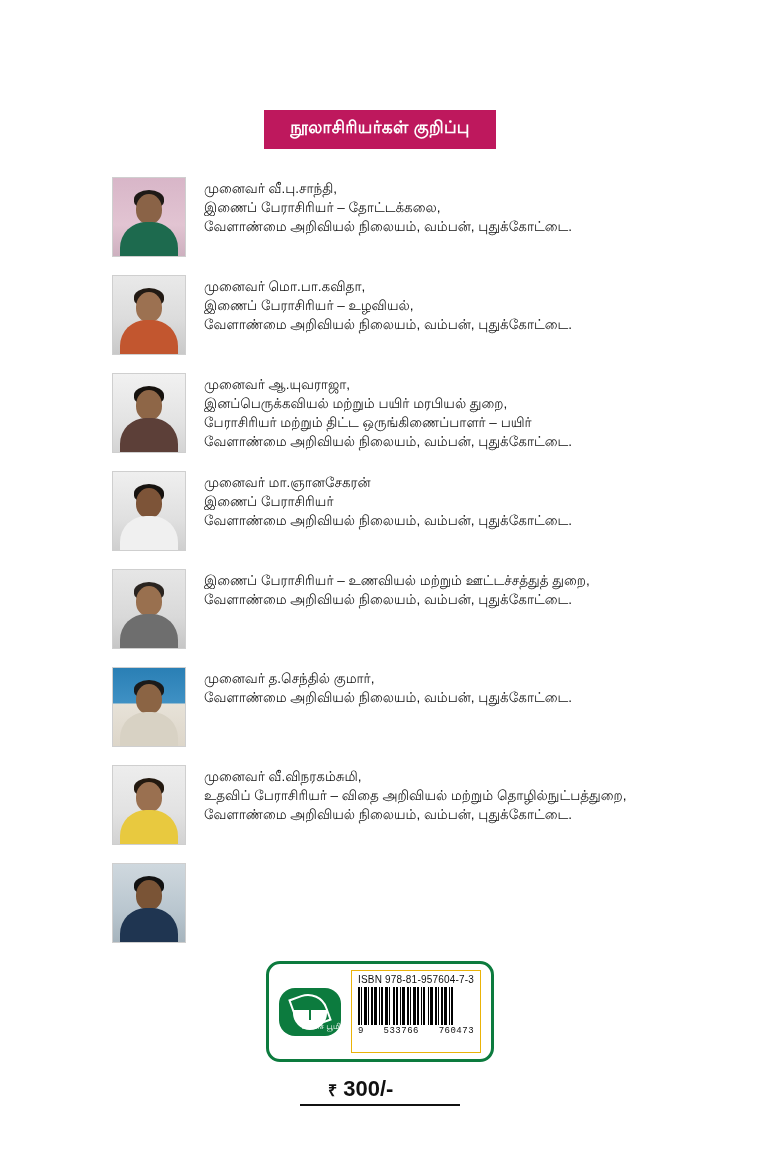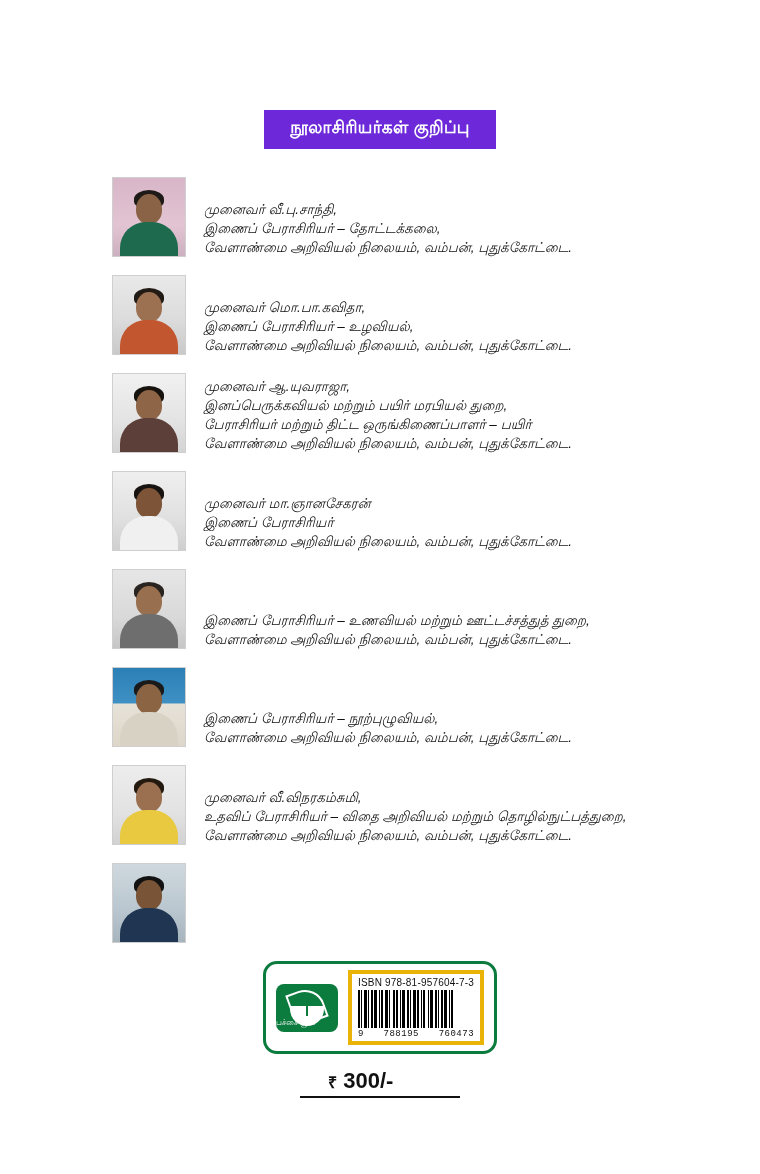--- a/index.html
+++ b/index.html
@@ -23,40 +23,39 @@
     position: relative;
   }
   
   .title-wrap {
     width: 100%;
     display: flex;
     justify-content: center;
     margin-top: 110px;
   }
   .title-banner {
-    background: #6d28d9;
+    background: #be185d;
     color: #ffffff;
     font-size: 17px;
     font-weight: bold;
     letter-spacing: 0.3px;
     padding: 8px 26px 10px 26px;
     text-align: center;
     white-space: nowrap;
   }
   
   .authors {
     margin-top: 28px;
     padding-left: 112px;
     padding-right: 40px;
   }
   .author-row {
     display: flex;
-    align-items: flex-end;
+    align-items: flex-start;
     margin-bottom: 18px;
-    font-style: italic;
   }
   .photo {
     width: 72px;
     min-width: 72px;
     height: 78px;
     border: 1px solid #cfcfcf;
     margin-right: 18px;
     position: relative;
     overflow: hidden;
     background: #e8e8e8;
@@ -118,25 +117,25 @@
     padding: 6px 10px;
     display: flex;
     align-items: center;
     gap: 10px;
     background: #ffffff;
   }
   .logo {
     width: 62px;
     height: 48px;
     background: #0c7b3e;
-    border-radius: 8px;
+    border-radius: 16px;
     position: relative;
     display: flex;
     flex-direction: column;
-    align-items: flex-start;
+    align-items: flex-end;
     justify-content: flex-end;
     padding-bottom: 4px;
     box-sizing: border-box;
   }
   .logo .leaf {
     position: absolute;
     top: 5px;
     left: 50%;
     transform: translateX(-50%) rotate(-20deg);
     width: 30px;
@@ -164,22 +163,22 @@
     background: #0c7b3e;
   }
   .logo .logo-text {
     font-size: 8px;
     color: #ffffff;
     position: relative;
     z-index: 2;
     white-space: nowrap;
   }
   .barcode-area {
-    border: 4px solid #eab308;
-    padding: 3px 6px 2px 6px;
+    border: 1px solid #eab308;
+    padding: 3px 6px 16px 6px;
     text-align: right;
   }
   .isbn-text {
     font-family: "Liberation Sans", sans-serif;
     font-size: 10px;
     letter-spacing: 0.2px;
     margin-bottom: 2px;
     white-space: nowrap;
   }
   .bars {
@@ -303,21 +302,21 @@
     </div>
 
     <div class="author-row">
       <div class="photo">
         <div class="bg" style="background:linear-gradient(180deg,#2a7fb5 0%,#3f91c4 45%,#e7e2d8 46%,#ddd6c9 100%)"></div>
         <div class="hair" style="background:#1a1a1a"></div>
         <div class="head" style="background:#8b6444"></div>
         <div class="body" style="background:#d8d2c4"></div>
       </div>
       <div class="info">
-        <div>இணைப் பேராசிரியர் – நூற்புழுவியல்,</div>
+        <div class="nm">முனைவர் த.செந்தில் குமார்,</div>
         <div>வேளாண்மை அறிவியல் நிலையம், வம்பன், புதுக்கோட்டை.</div>
       </div>
     </div>
 
     <div class="author-row">
       <div class="photo">
         <div class="bg" style="background:linear-gradient(180deg,#ededed 0%,#e2e2e2 60%,#d2d2d2 100%)"></div>
         <div class="hair" style="background:#23190f"></div>
         <div class="head" style="background:#9a7050"></div>
         <div class="body" style="background:#e8c93f"></div>
@@ -402,21 +401,21 @@
           <i style="width:2px"></i>
             <i style="width:1px;background:#fff"></i>
           <i style="width:3px"></i>
             <i style="width:2px;background:#fff"></i>
           <i style="width:1px"></i>
             <i style="width:1px;background:#fff"></i>
           <i style="width:2px"></i>
         </div>
         <div class="barnum">
           <span>9</span>
-          <span>788195</span>
+          <span>533766</span>
           <span>760473</span>
         </div>
       </div>
     </div>
   </div>
 
   <div class="price-wrap">
     <div>
       <div class="price">
         <span class="rs">₹</span>

